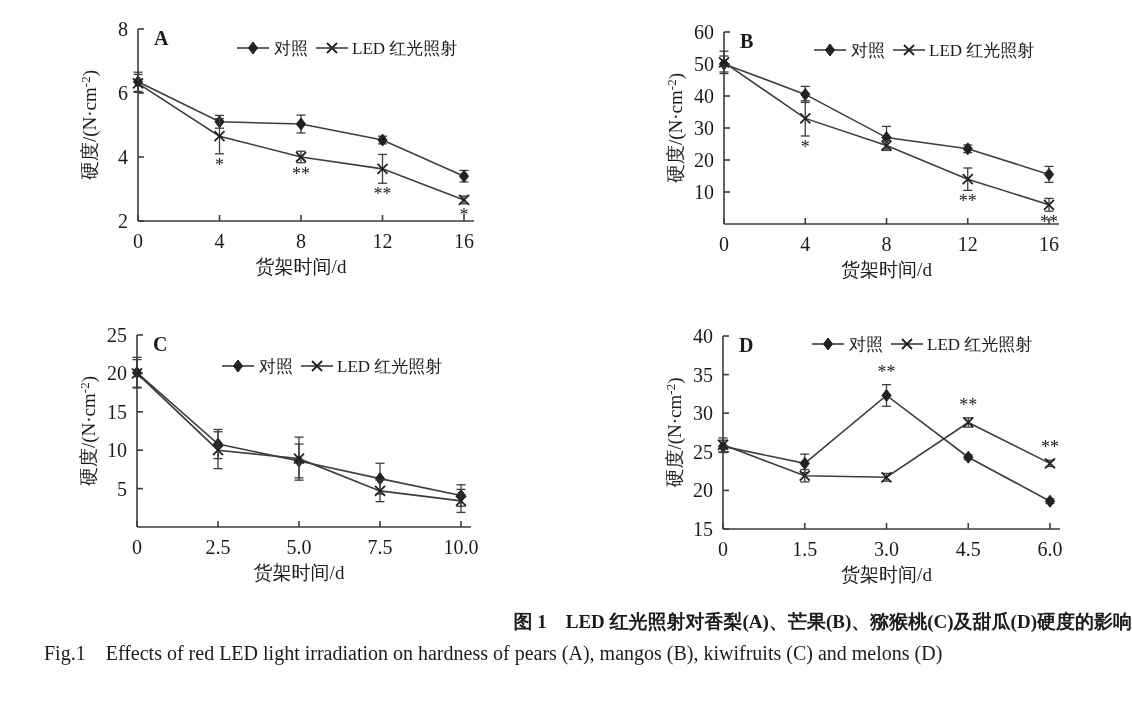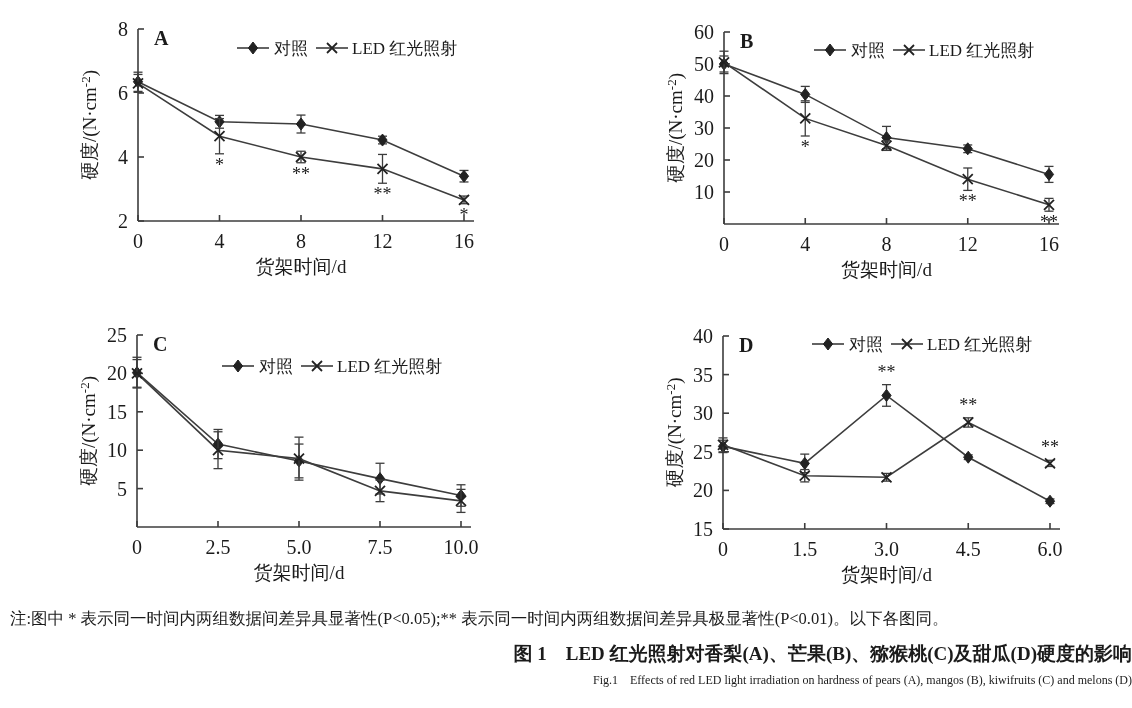--- a/index.html
+++ b/index.html
@@ -9,21 +9,21 @@
   .panel{position:relative;}
   svg text{font-family:"Liberation Serif","DejaVu Serif",serif;fill:#1b1b1b;}
   .tick-label{font-size:20px;}
   .panel-letter{font-size:20px;font-weight:bold;}
   .axis-label{font-size:19px;}
   .legend-text{font-size:17px;}
   .sig-label{font-size:18px;}
   .caption{width:1132px;}
   .note{margin:10px 10px 0 10px;font-size:16.5px;line-height:1.35;}
   .fig-cn{margin:11px 0 0 0;text-align:right;font-size:19px;font-weight:bold;}
-  .fig-en{margin:5px 0 0 0;text-align:right;font-size:12px;}
+  .fig-en{margin:5px 0 0 0;text-align:left;font-size:20px;padding-left:44px;}
 </style>
 </head>
 <body>
 
 <div class="page">
   <div class="grid">
     <div class="panel">
       <svg id="svg-0" width="566" height="300">
           <g stroke="#3d3d3d" stroke-width="1.6">
             <line x1="138" y1="29" x2="138" y2="221"></line>
@@ -418,17 +418,16 @@
             <text x="283" y="46" class="legend-text">对照</text>
             <line x1="325" y1="40" x2="357" y2="40" stroke="#3d3d3d" stroke-width="1.6"></line>
             <line x1="336" y1="35" x2="346" y2="45" stroke="#222" stroke-width="1.8"></line>
             <line x1="336" y1="45" x2="346" y2="35" stroke="#222" stroke-width="1.8"></line>
             <text x="361" y="46" class="legend-text">LED 红光照射</text>
           </g>
         </svg>
     </div>
   </div>
   <div class="caption">
-    <p class="note">注:图中 * 表示同一时间内两组数据间差异具显著性(P&lt;0.05);** 表示同一时间内两组数据间差异具极显著性(P&lt;0.01)。以下各图同。</p>
     <p class="fig-cn">图 1　LED 红光照射对香梨(A)、芒果(B)、猕猴桃(C)及甜瓜(D)硬度的影响</p>
     <p class="fig-en">Fig.1　Effects of red LED light irradiation on hardness of pears (A), mangos (B), kiwifruits (C) and melons (D)</p>
   </div>
 </div>
 
 </body></html>

